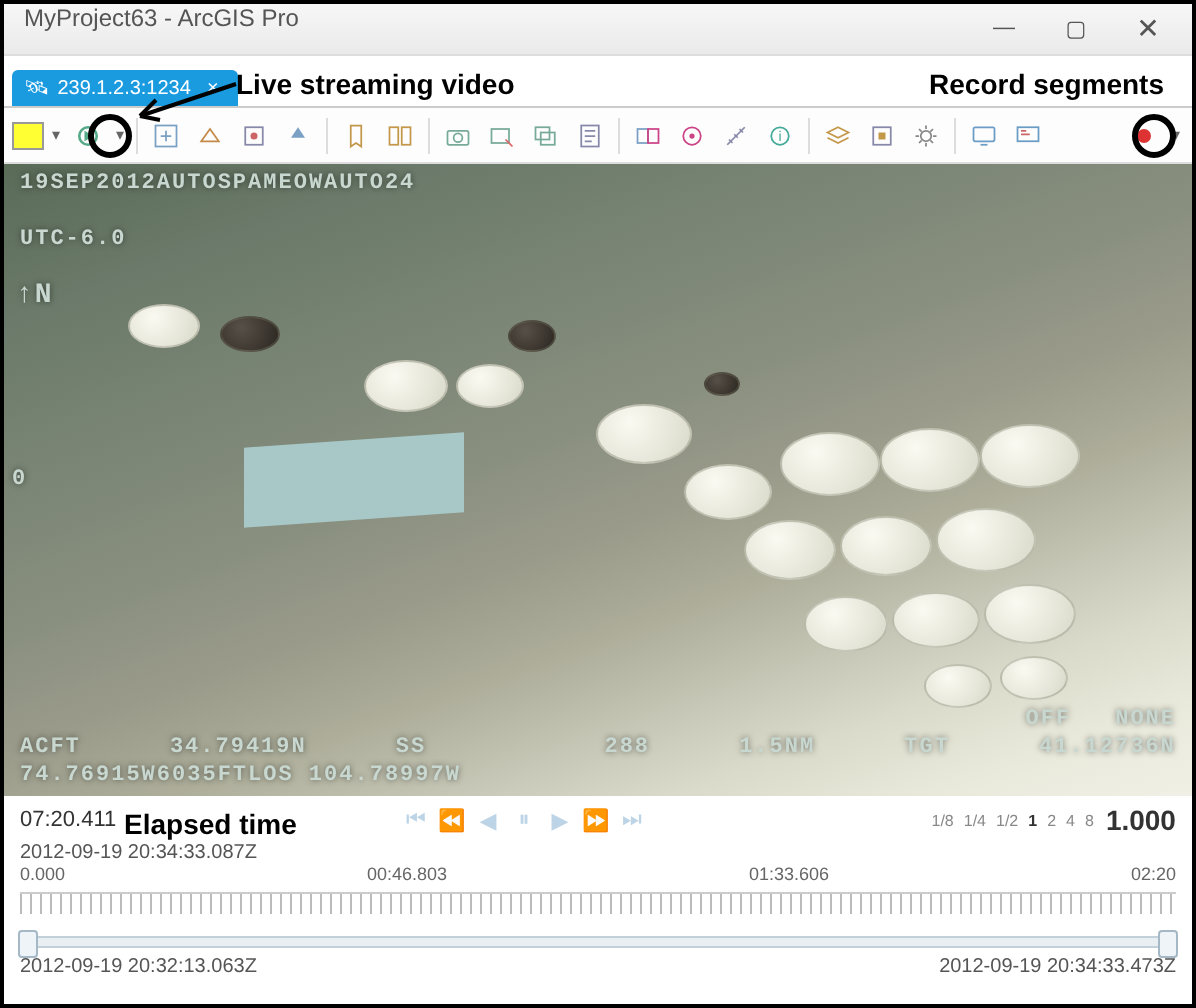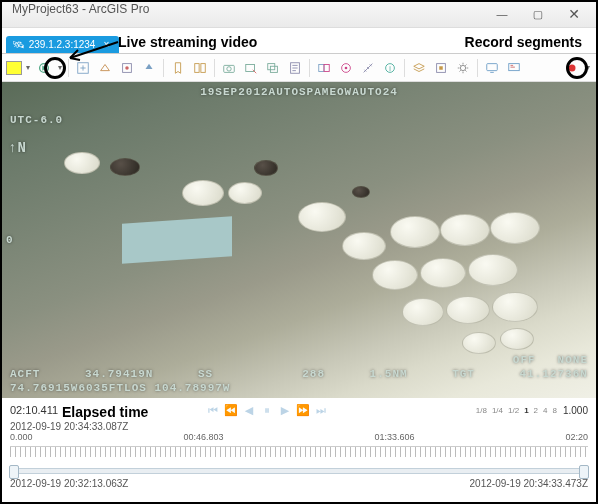--- a/index.html
+++ b/index.html
@@ -12,38 +12,38 @@
   .tab { background: #1a9be0; color: #fff; font-size: 10px; padding: 3px 10px 3px 6px; border-radius: 3px 3px 0 0; display: flex; align-items: center; gap: 4px; }
   .tab .cart { font-size: 10px; }
   .toolbar { height: 28px; background: #fdfdfd; display: flex; align-items: center; padding: 0 4px; gap: 2px; border-bottom: 1px solid #ddd; position: relative; }
   .colorbox { width: 16px; height: 14px; background: #ffff33; border: 1px solid #999; }
   .dd { width: 8px; font-size: 8px; color: #666; text-align: center; }
   .tbtn { width: 20px; height: 20px; display: flex; align-items: center; justify-content: center; border-radius: 2px; }
   .tbtn svg { width: 14px; height: 14px; }
   .sep { width: 1px; height: 18px; background: #ddd; margin: 0 2px; }
   .video { position: relative; height: 316px; background: linear-gradient(160deg,#5a6b58 0%,#6b7a6a 15%,#7a8575 30%,#8a9080 45%,#9a9a8a 55%,#adad9a 65%,#c8c8b8 75%,#dadaca 82%,#e8e8da 90%,#f0f0e6 100%); overflow: hidden; }
   .overlay { position: absolute; color: #c8d8d0; font-family: "Courier New", monospace; font-size: 11px; font-weight: bold; text-shadow: 0 0 3px rgba(0,0,0,.5); letter-spacing: 1px; }
-  .ov-top { top: 4px; left: 8px; right: 8px; display: flex; justify-content: center; }
+  .ov-top { top: 4px; left: 8px; right: 8px; display: flex; justify-content: flex-start; }
   .ov-top2 { top: 18px; left: 8px; right: 8px; display: flex; justify-content: space-between; }
   .ov-top3 { top: 32px; left: 8px; }
   .ov-compass { top: 58px; left: 6px; font-size: 14px; }
   .ov-left { top: 50%; left: 4px; transform: translateY(-50%); }
   .ov-bot { bottom: 18px; left: 8px; right: 8px; display: flex; justify-content: space-between; }
   .ov-bot0 { bottom: 32px; right: 8px; display: flex; gap: 22px; }
   .ov-bot2 { bottom: 4px; left: 8px; right: 8px; display: flex; justify-content: flex-start; }
   .tank { position: absolute; border-radius: 50%; background: radial-gradient(circle at 35% 30%, #fafaf2, #d8d8c8); border: 1px solid rgba(120,120,100,.35); }
   .tank.d { background: radial-gradient(circle at 35% 30%, #585048, #2a2620); }
   .bldg { position: absolute; background: #a8c8c8; transform: skewY(-4deg); }
   .timearea { padding: 4px 8px 0 8px; font-size: 10px; color: #555; }
   .timerow { display: flex; justify-content: space-between; align-items: center; height: 16px; }
   .controls { display: flex; gap: 4px; align-items: center; }
   .ctrl { width: 14px; height: 14px; display: inline-flex; align-items: center; justify-content: center; color: #bcd4e6; font-size: 11px; }
   .speeds { font-size: 8px; color: #888; display: flex; gap: 5px; align-items: center; }
   .speeds .sel { color: #333; font-weight: bold; }
-  .speedval { font-size: 10px; color: #333; margin-left: 6px; }
+  .speedval { font-size: 14px; color: #333; margin-left: 6px; font-weight: bold; }
   .timeline { margin-top: 4px; height: 14px; position: relative; border-top: 1px solid #ccc; }
   .ticks { position: absolute; top: 0; left: 0; right: 0; height: 10px; background: repeating-linear-gradient(90deg,#bbb 0,#bbb 1px,transparent 1px,transparent 5px); }
   .ticklabels { display: flex; justify-content: space-between; font-size: 9px; color: #666; margin-top: -2px; }
   .rangebar { margin-top: 8px; height: 6px; background: #e9eef2; border: 1px solid #c2d0da; border-radius: 3px; position: relative; }
   .rangebar .h { position: absolute; top: -4px; width: 10px; height: 14px; background: #eef4f8; border: 1px solid #a4b8c6; border-radius: 2px; }
   .rangebar .h.l { left: -2px; }
   .rangebar .h.r { right: -2px; }
   .rangelabels { display: flex; justify-content: space-between; font-size: 10px; color: #555; margin-top: 4px; }
   
   .annot { position: absolute; font-family: Arial; font-weight: bold; font-size: 14px; color: #000; z-index: 50; }
@@ -254,21 +254,21 @@
   </div>
   <div class="overlay ov-bot2">
     <span>74.76915W</span>
     <span>6035FT</span>
     <span>LOS 104.78997W</span>
   </div>
 </div>
 
 <div class="timearea">
   <div class="timerow">
-    <span style="font-size:11px;color:#333">02:10.411</span>
+    <span style="font-size:11px;color:#333">07:20.411</span>
     <div class="controls">
       <span class="ctrl">⏮</span>
       <span class="ctrl">⏪</span>
       <span class="ctrl">◀</span>
       <span class="ctrl">⏸</span>
       <span class="ctrl">▶</span>
       <span class="ctrl">⏩</span>
       <span class="ctrl">⏭</span>
     </div>
     <div style="display:flex;align-items:center">

